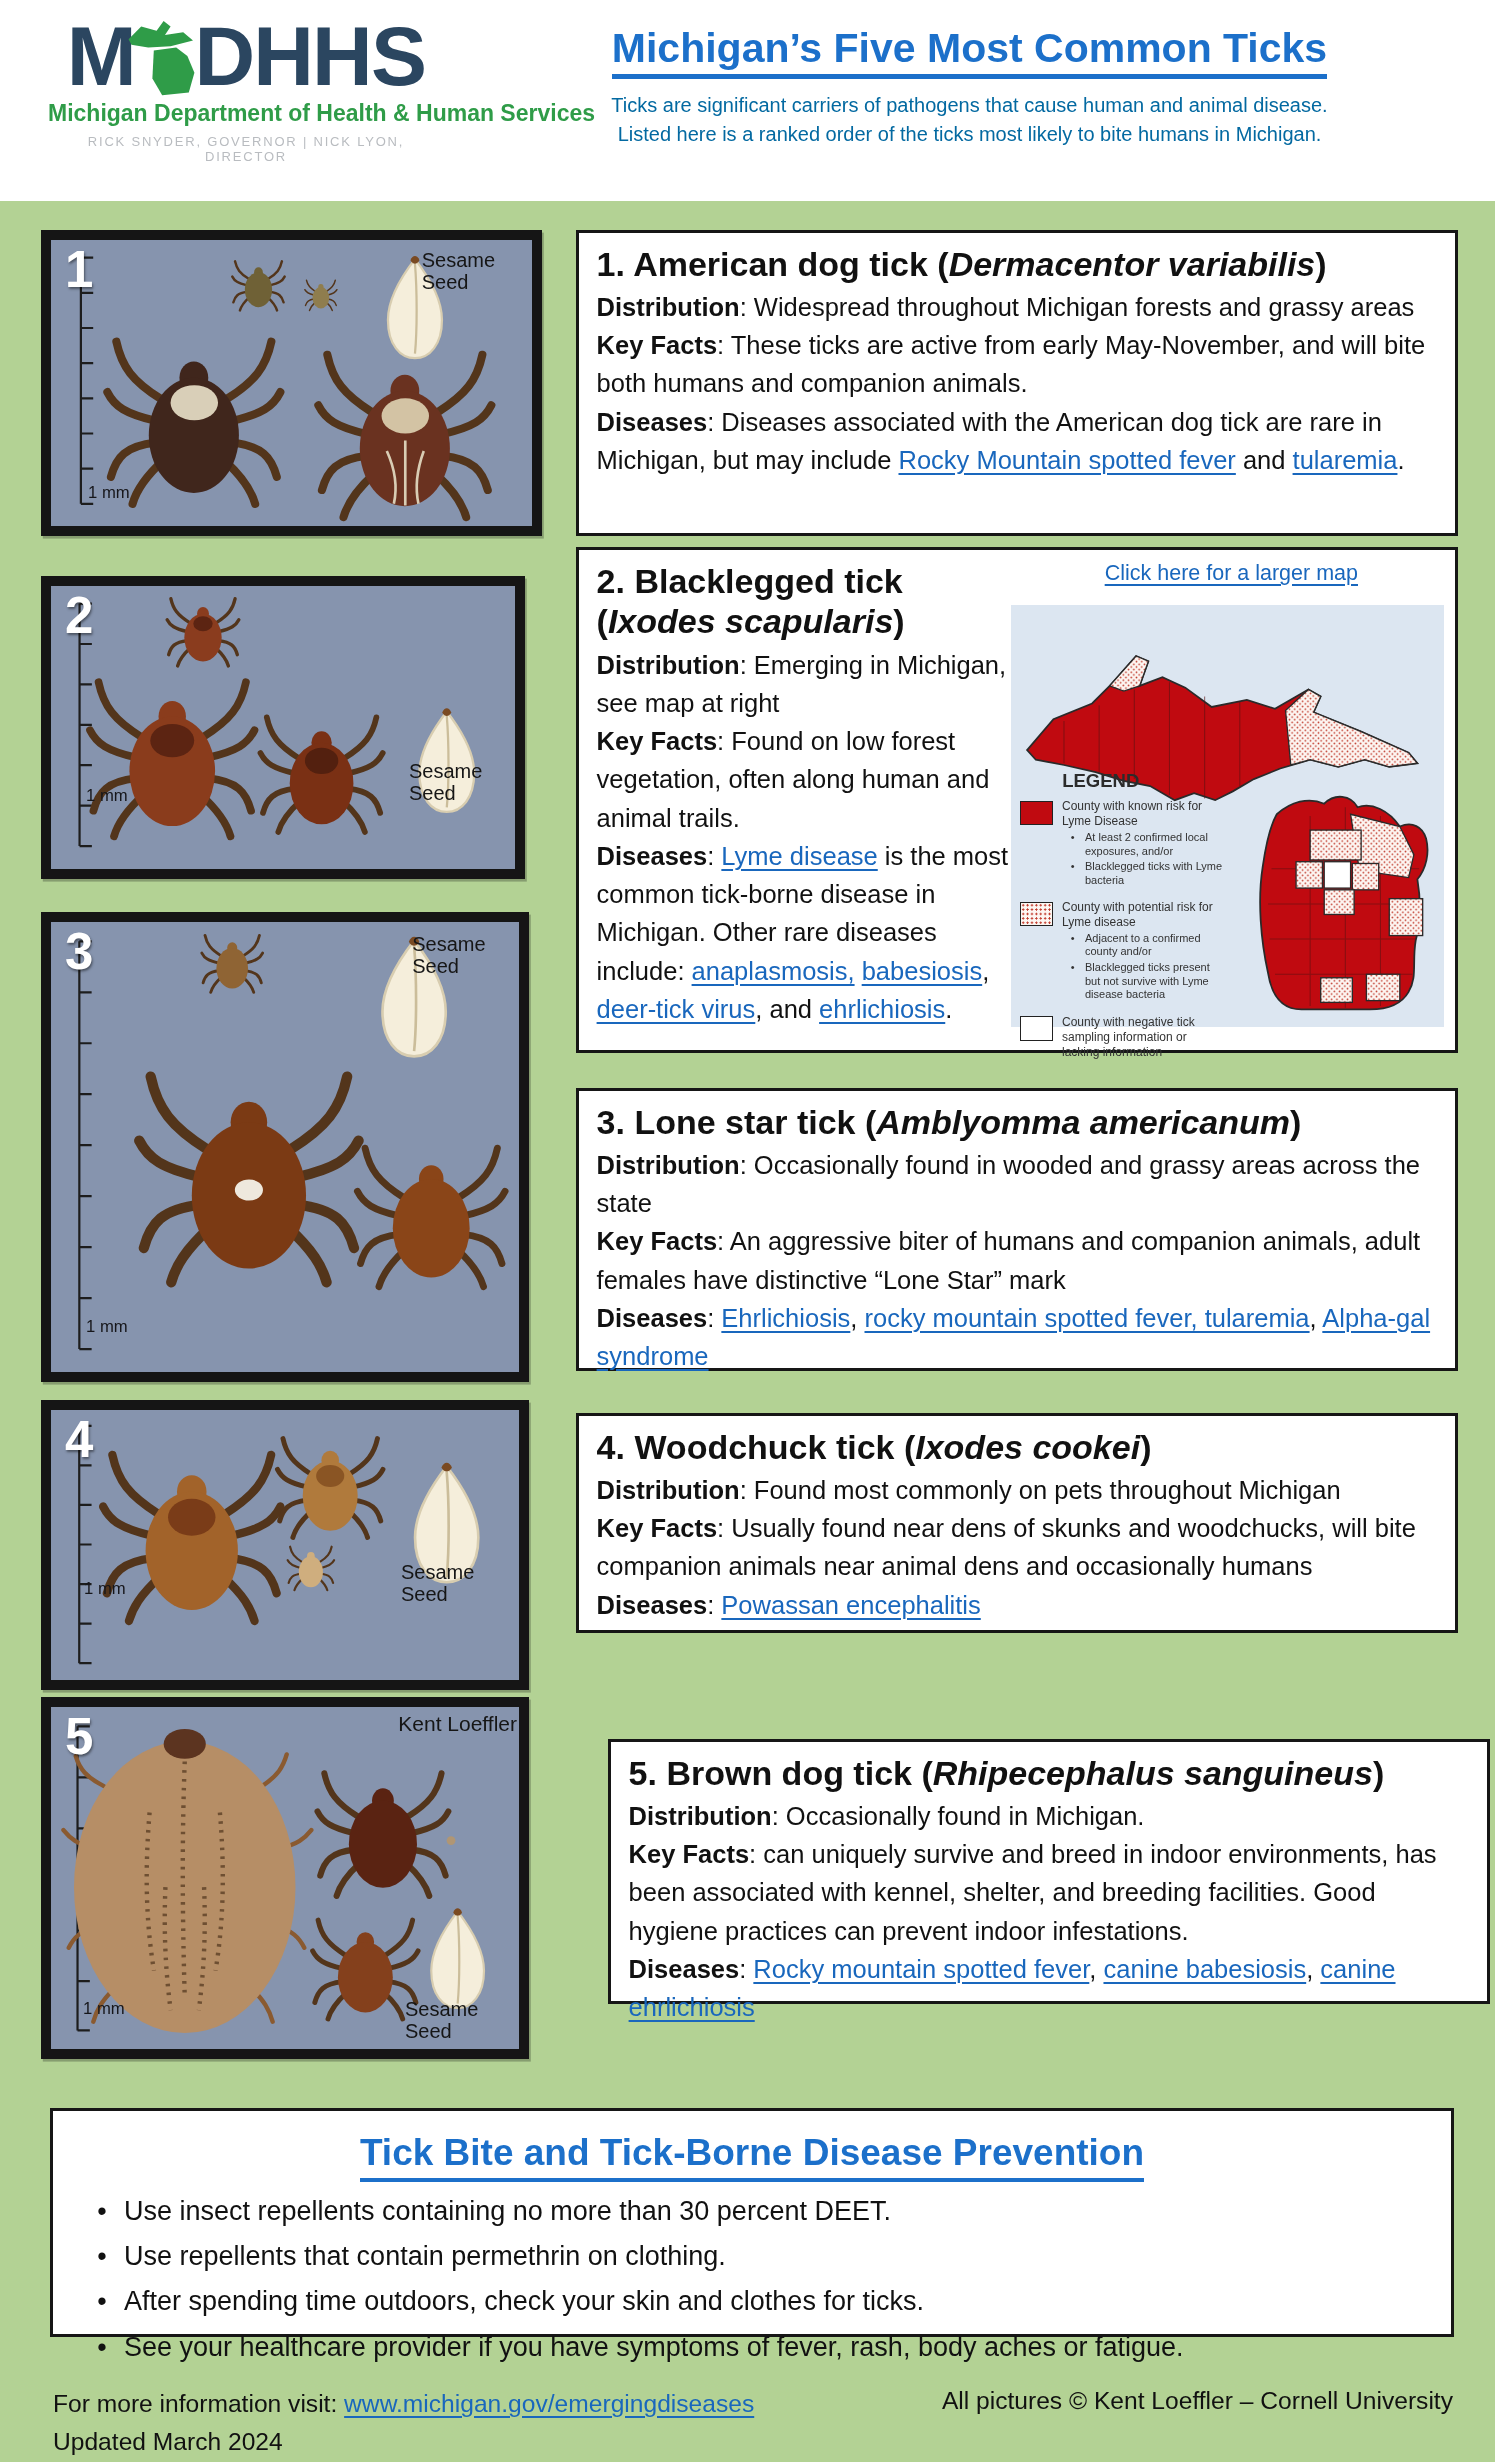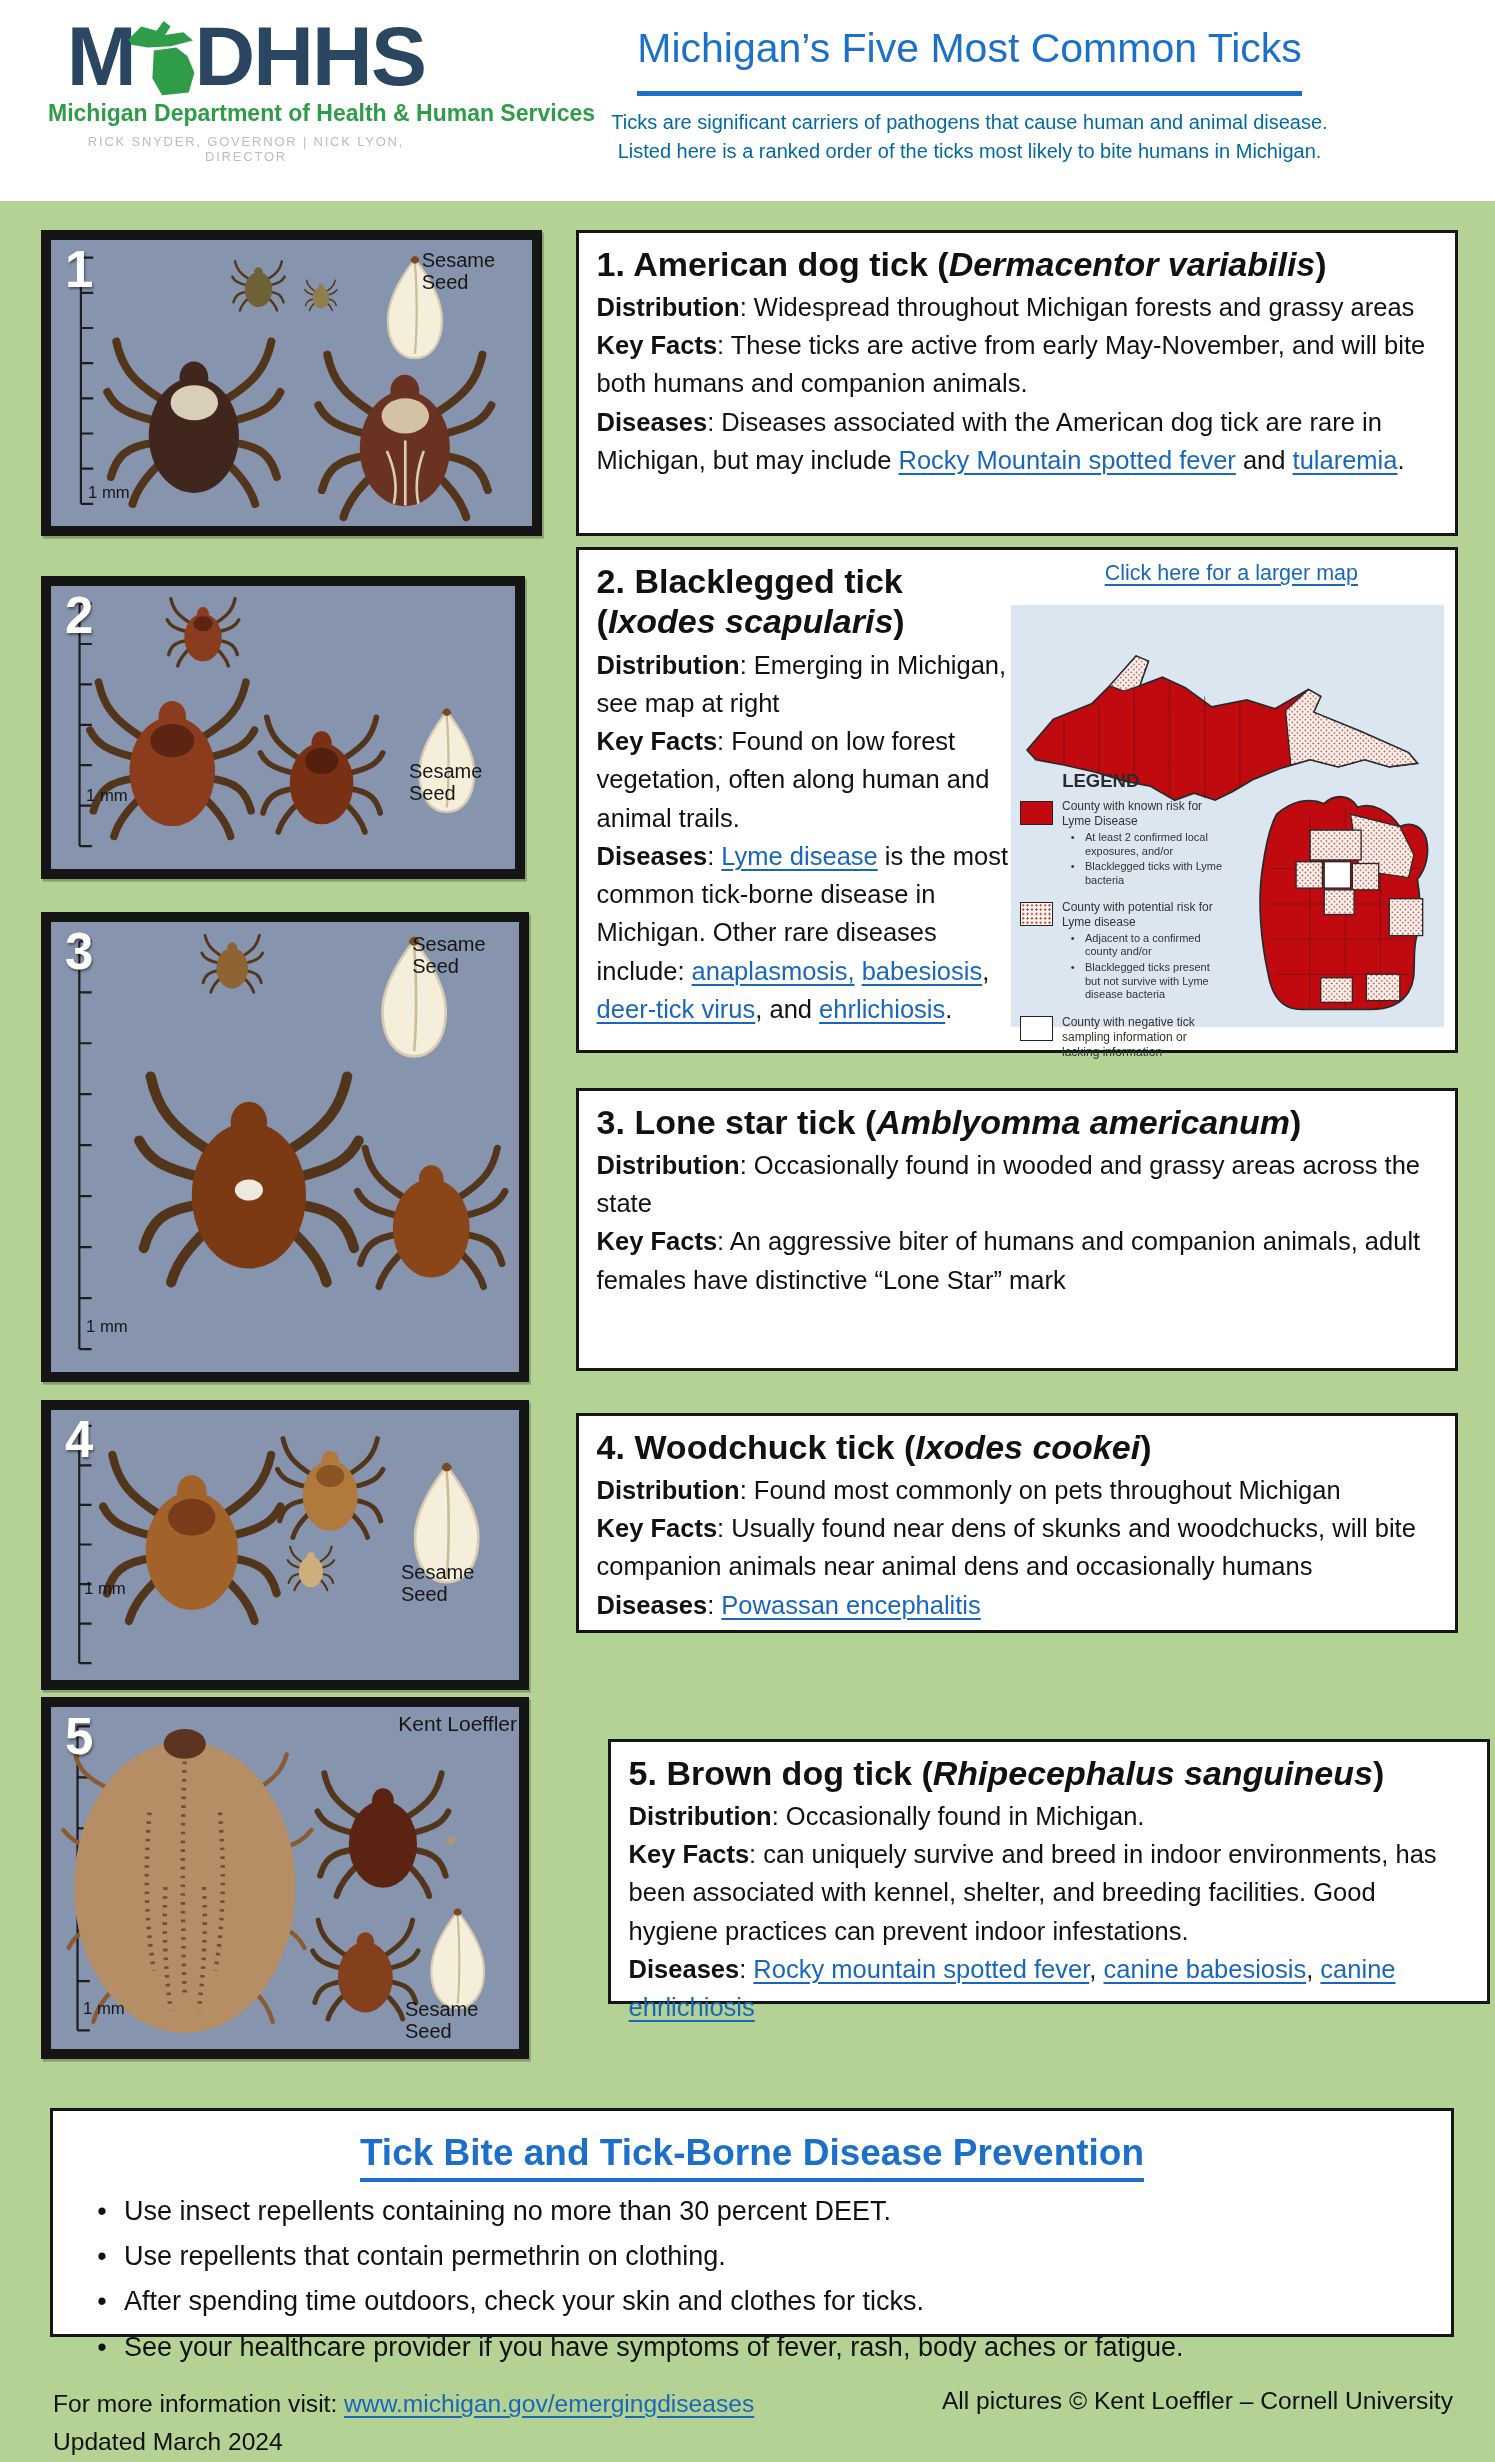--- a/index.html
+++ b/index.html
@@ -9,21 +9,21 @@
 
   
   .header { position:absolute; left:0; top:0; width:1495px; height:201px; background:#fff; }
   .logo { position:absolute; left:48px; top:14px; width:396px; text-align:center; }
   .logo-row { display:flex; align-items:center; justify-content:center; }
   .logo-m, .logo-dhhs { font-size:84px; font-weight:800; color:#2b4660; letter-spacing:-1.8px; line-height:1; }
   .logo-state { width:84px; height:84px; margin:0 -12.3px; position:relative; z-index:2; }
   .logo-dept { font-size:23px; font-weight:bold; color:#2f9c48; margin-top:1.8px; white-space:nowrap; }
   .logo-tagline { font-size:13px; color:#b9bcc0; letter-spacing:1.8px; margin-top:7px; }
   .title-block { position:absolute; left:457px; top:24.6px; width:1025px; text-align:center; }
-  .main-title { display:inline-block; font-size:41px; font-weight:normal; color:#1c70ca; padding-bottom:19px; border-bottom:5.3px solid #1c70ca; }
+  .main-title { display:inline-block; font-size:41px; font-weight:bold; color:#1c70ca; padding-bottom:2px; border-bottom:5.3px solid #1c70ca; }
   .subtitle { margin-top:12.3px; font-size:20px; color:#0369a1; line-height:1.45; }
 
   
   .photo { position:absolute; border:10.6px solid #151515; background:#8694ae; box-shadow:1.8px 2.6px 0 rgba(0,0,0,.25); }
   .photo svg { display:block; }
   .photo-num { position:absolute; left:14px; top:3.5px; font-size:51px; font-weight:bold; color:#fff; text-shadow:0.9px 1.8px 2.6px rgba(0,0,0,.45); line-height:1; }
   .seed-label { position:absolute; font-size:20px; line-height:1.1; color:#161616; }
   .mm-label { position:absolute; font-size:16.7px; color:#16161a; }
   .photographer { position:absolute; right:2px; top:5.3px; font-size:21px; color:#161616; }
 
@@ -226,20 +226,21 @@
     </svg>
     <span class="photo-num">3</span>
     <span class="seed-label" style="right:8.8px; top:10.6px; width:98px; text-align:left;">Sesame Seed</span>
     <span class="mm-label" style="left:35px; bottom:35px;">1 mm</span>
   </figure>
 
   <section class="tbox" style="left:576px; top:1088px; width:882px; height:283px;">
     <h2><span>3. Lone star tick (</span><span class="species">Amblyomma americanum</span><span>)</span></h2>
     <p><span class="lbl">Distribution</span><span>: Occasionally found in wooded and grassy areas across the state</span></p>
     <p><span class="lbl">Key Facts</span><span>: An aggressive biter of humans and companion animals, adult females have distinctive “Lone Star” mark</span></p>
+    <p><span class="lbl">Diseases</span><span>: </span><a class="lnk">Ehrlichiosis</a><span>, </span><a class="lnk">rocky mountain spotted fever, tularemia</a><span>, </span><a class="lnk">Alpha-gal syndrome</a></p>
   </section>
 
   <figure class="photo" style="left:41px; top:1400px; width:488px; height:290px;">
     <svg viewBox="0 0 531 306" width="467" height="269">
       <rect width="531" height="306" fill="#8694ae"></rect>
       <path stroke="#1d1d1d" stroke-width="2.5" fill="none" d="M32,18 V288 M32,18 H46 M32,63 H46 M32,108 H46 M32,153 H46 M32,198 H46 M32,243 H46 M32,288 H46"></path>
       <use href="#g-tick" transform="translate(55,30) scale(2.1)" fill="#a2632a"></use>
       <ellipse cx="160" cy="122" rx="27" ry="21" fill="#7a3c18"></ellipse>
       <use href="#g-tick" transform="translate(255,20) scale(1.25)" fill="#b07a3c"></use>
       <ellipse cx="317.5" cy="75" rx="16" ry="12.5" fill="#8a5524"></ellipse>

